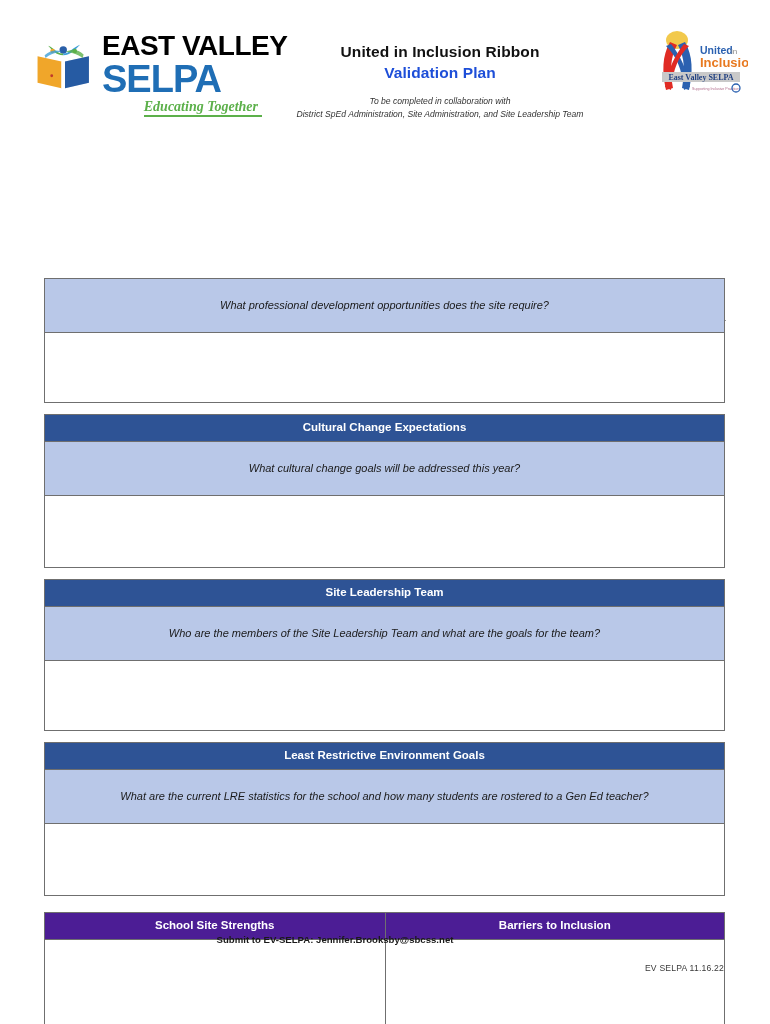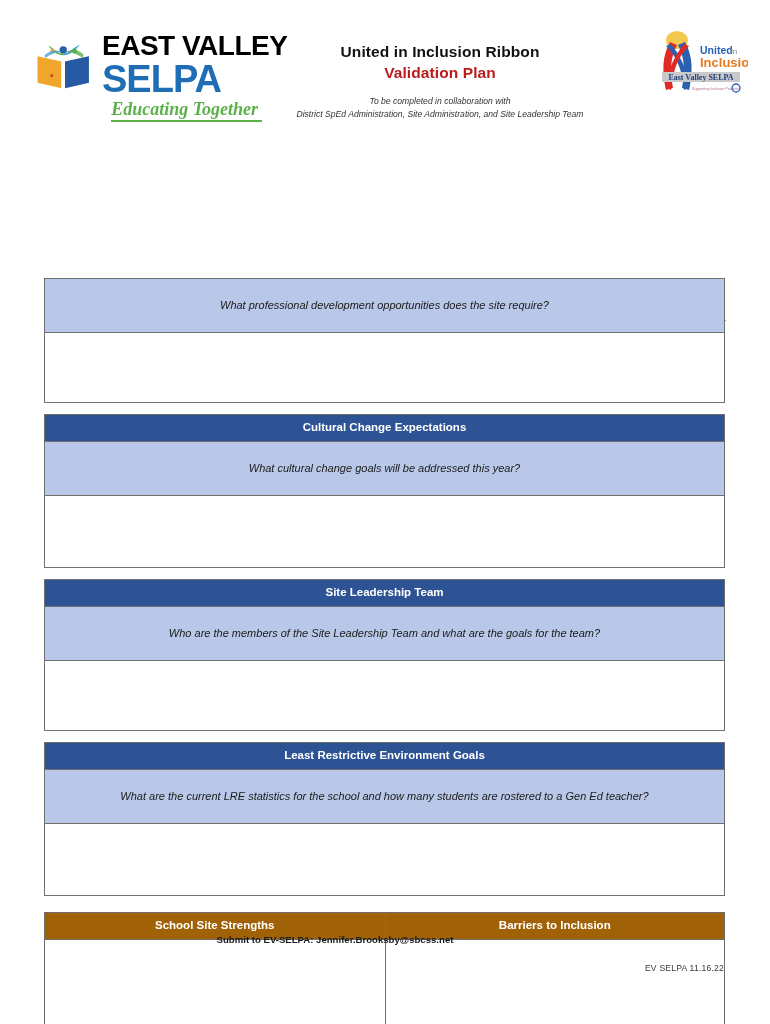--- a/index.html
+++ b/index.html
@@ -49,21 +49,21 @@
     letter-spacing: -1px;
     color: #1f6eb5;
     line-height: 0.95;
     margin-top: 1px;
     white-space: nowrap;
   }
   .logo-tagline {
     font-family: "Liberation Serif", serif;
     font-style: italic;
     font-weight: bold;
-    font-size: 18px;
+    font-size: 14px;
     color: #5cb04a;
     text-align: right;
     margin-top: 2px;
     padding-right: 4px;
     border-bottom: 2px solid #5cb04a;
     display: inline-block;
     float: right;
   }
 
   
@@ -76,21 +76,21 @@
   .title-line1 {
     font-size: 15.5px;
     font-weight: bold;
     color: #111111;
     letter-spacing: 0.1px;
     line-height: 1.35;
   }
   .title-line2 {
     font-size: 15.5px;
     font-weight: bold;
-    color: #b91c1c;
+    color: #1d4ed8;
     letter-spacing: 0.1px;
     line-height: 1.35;
   }
   .subtitle {
     margin-top: 11px;
     font-family: "Liberation Sans", sans-serif;
     font-style: italic;
     font-size: 8.6px;
     color: #333333;
     line-height: 1.55;
@@ -185,21 +185,21 @@
 
   
   .two-col {
     display: flex;
     width: 681px;
     margin-top: 16px;
   }
   .tc-col { flex: 1; }
   .tc-col:first-child { border-right: none; }
   .tc-head {
-    background: #a16207;
+    background: #4c1d95;
     color: #ffffff;
     font-size: 11.5px;
     font-weight: bold;
     text-align: center;
     padding: 6px 4px;
     border: 1px solid #6f6f6f;
     line-height: 1.2;
   }
   .tc-body {
     background: #ffffff;

